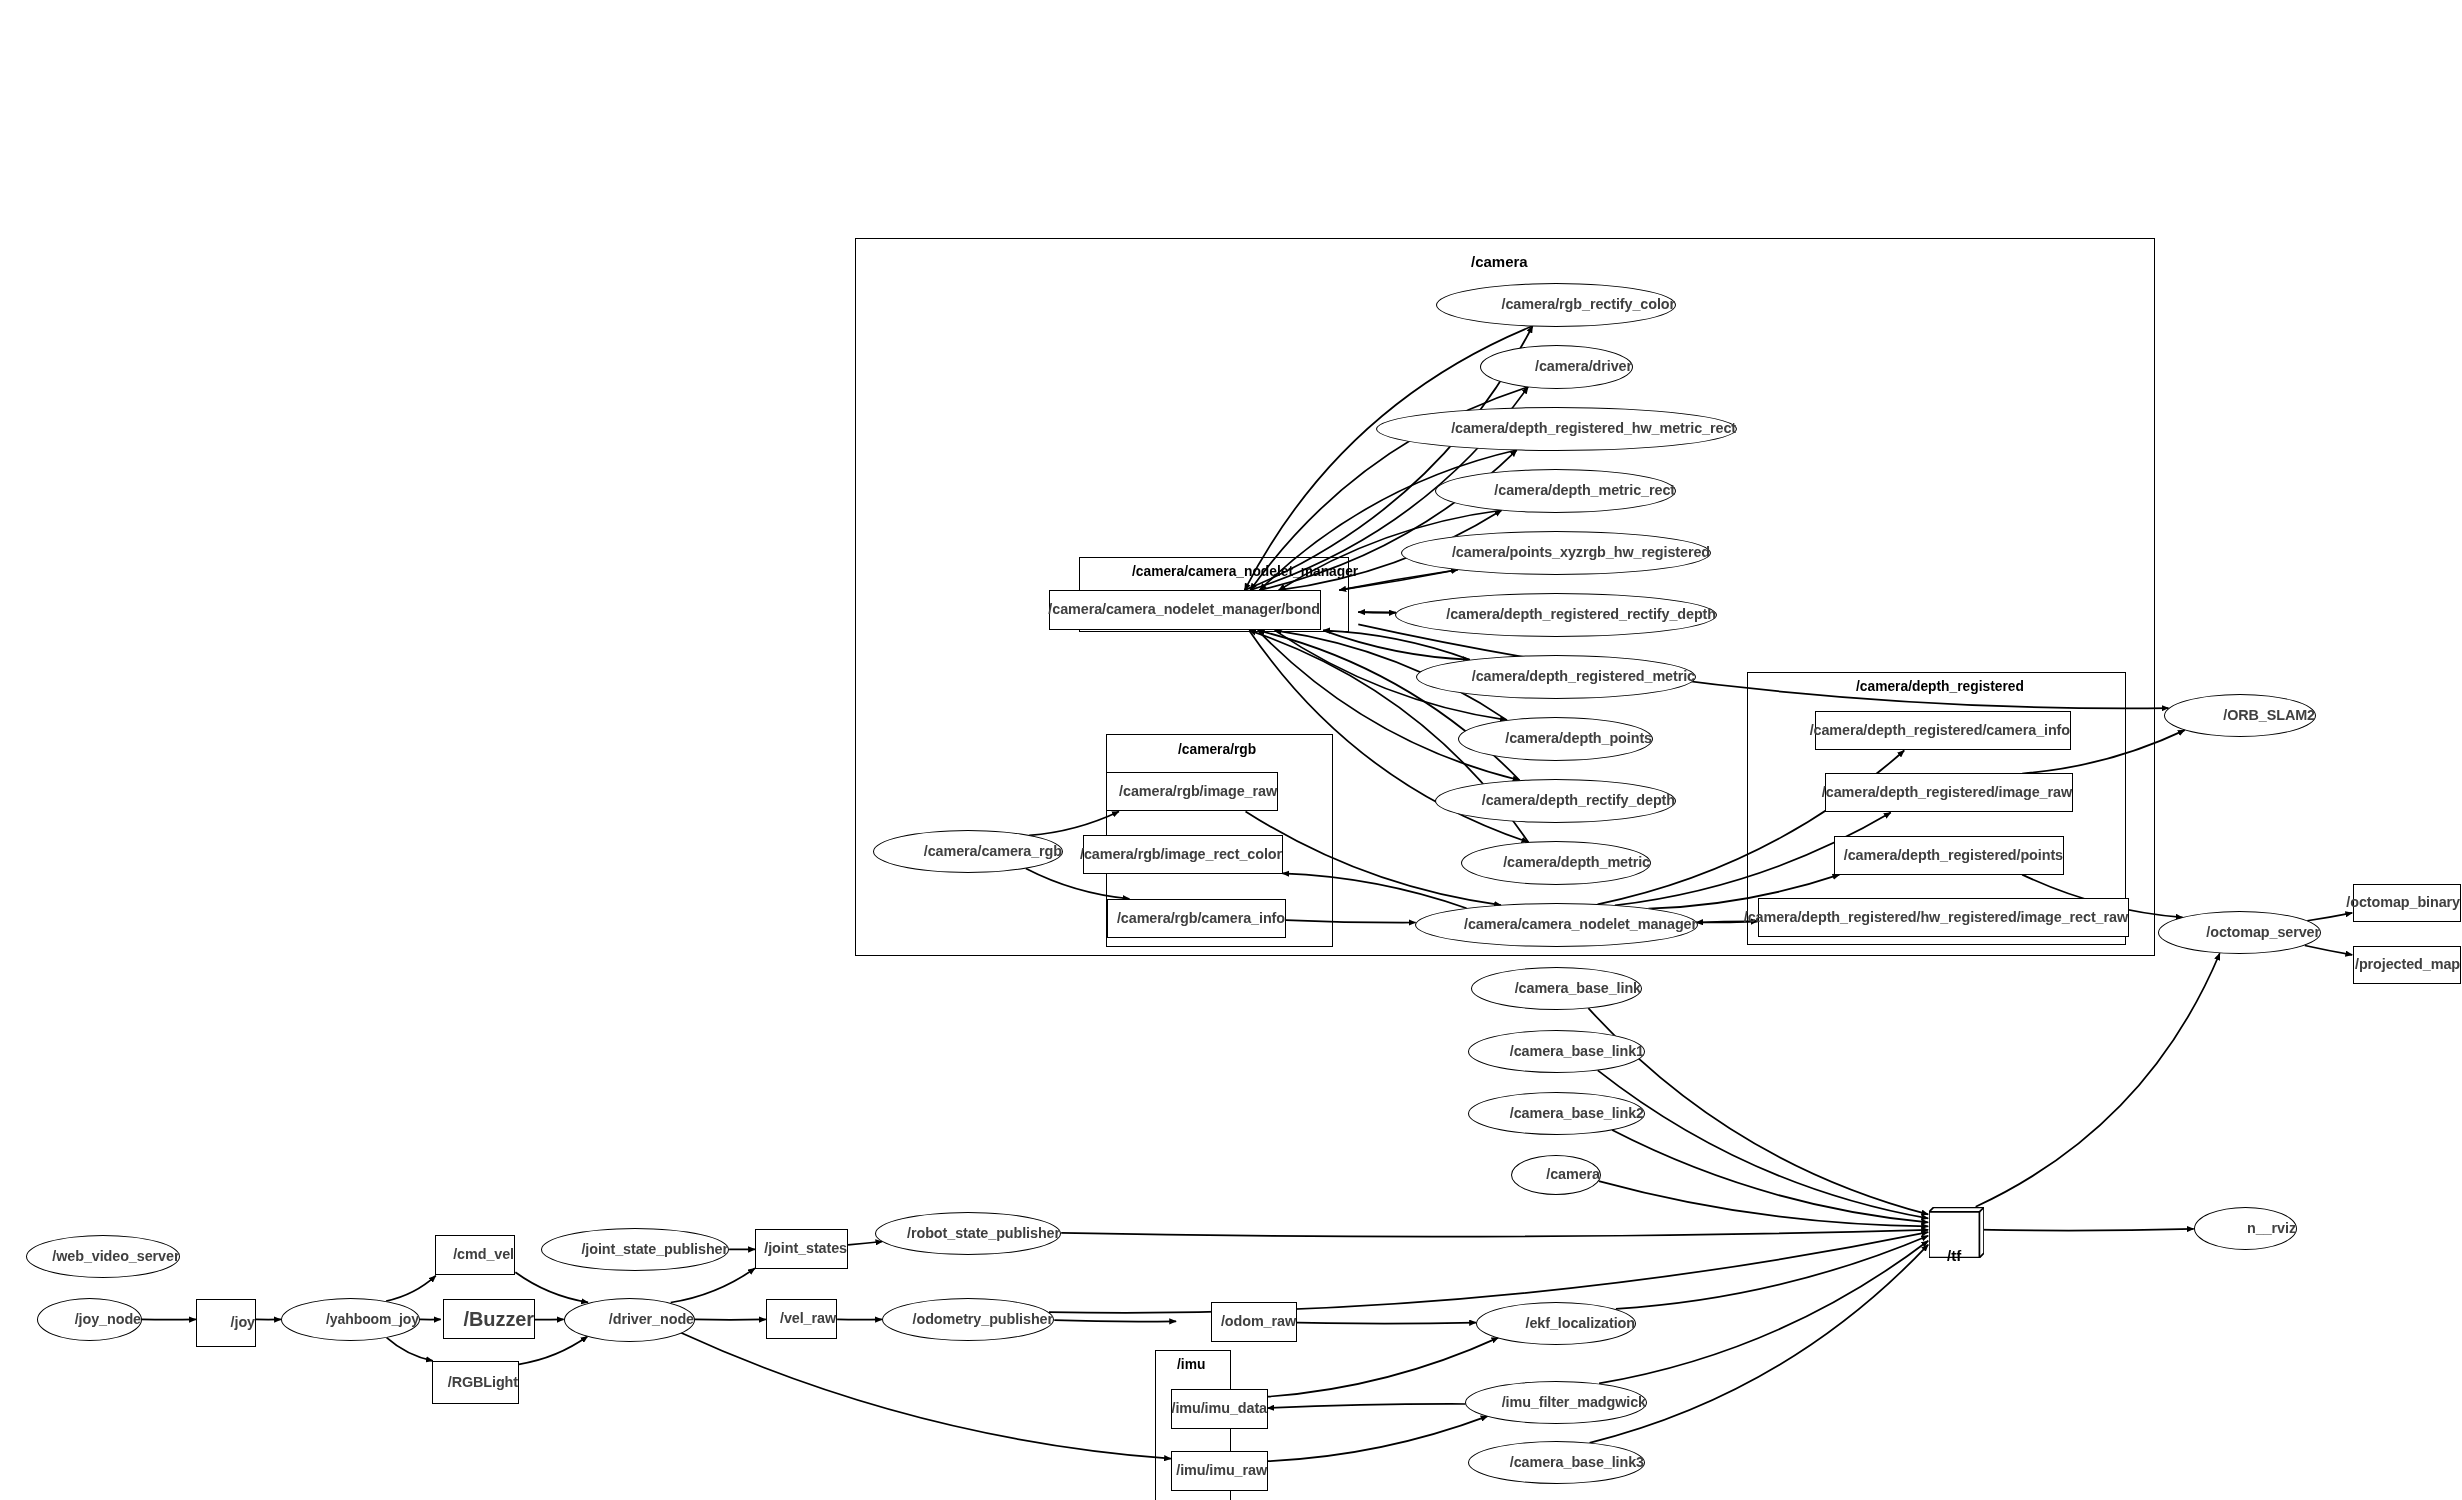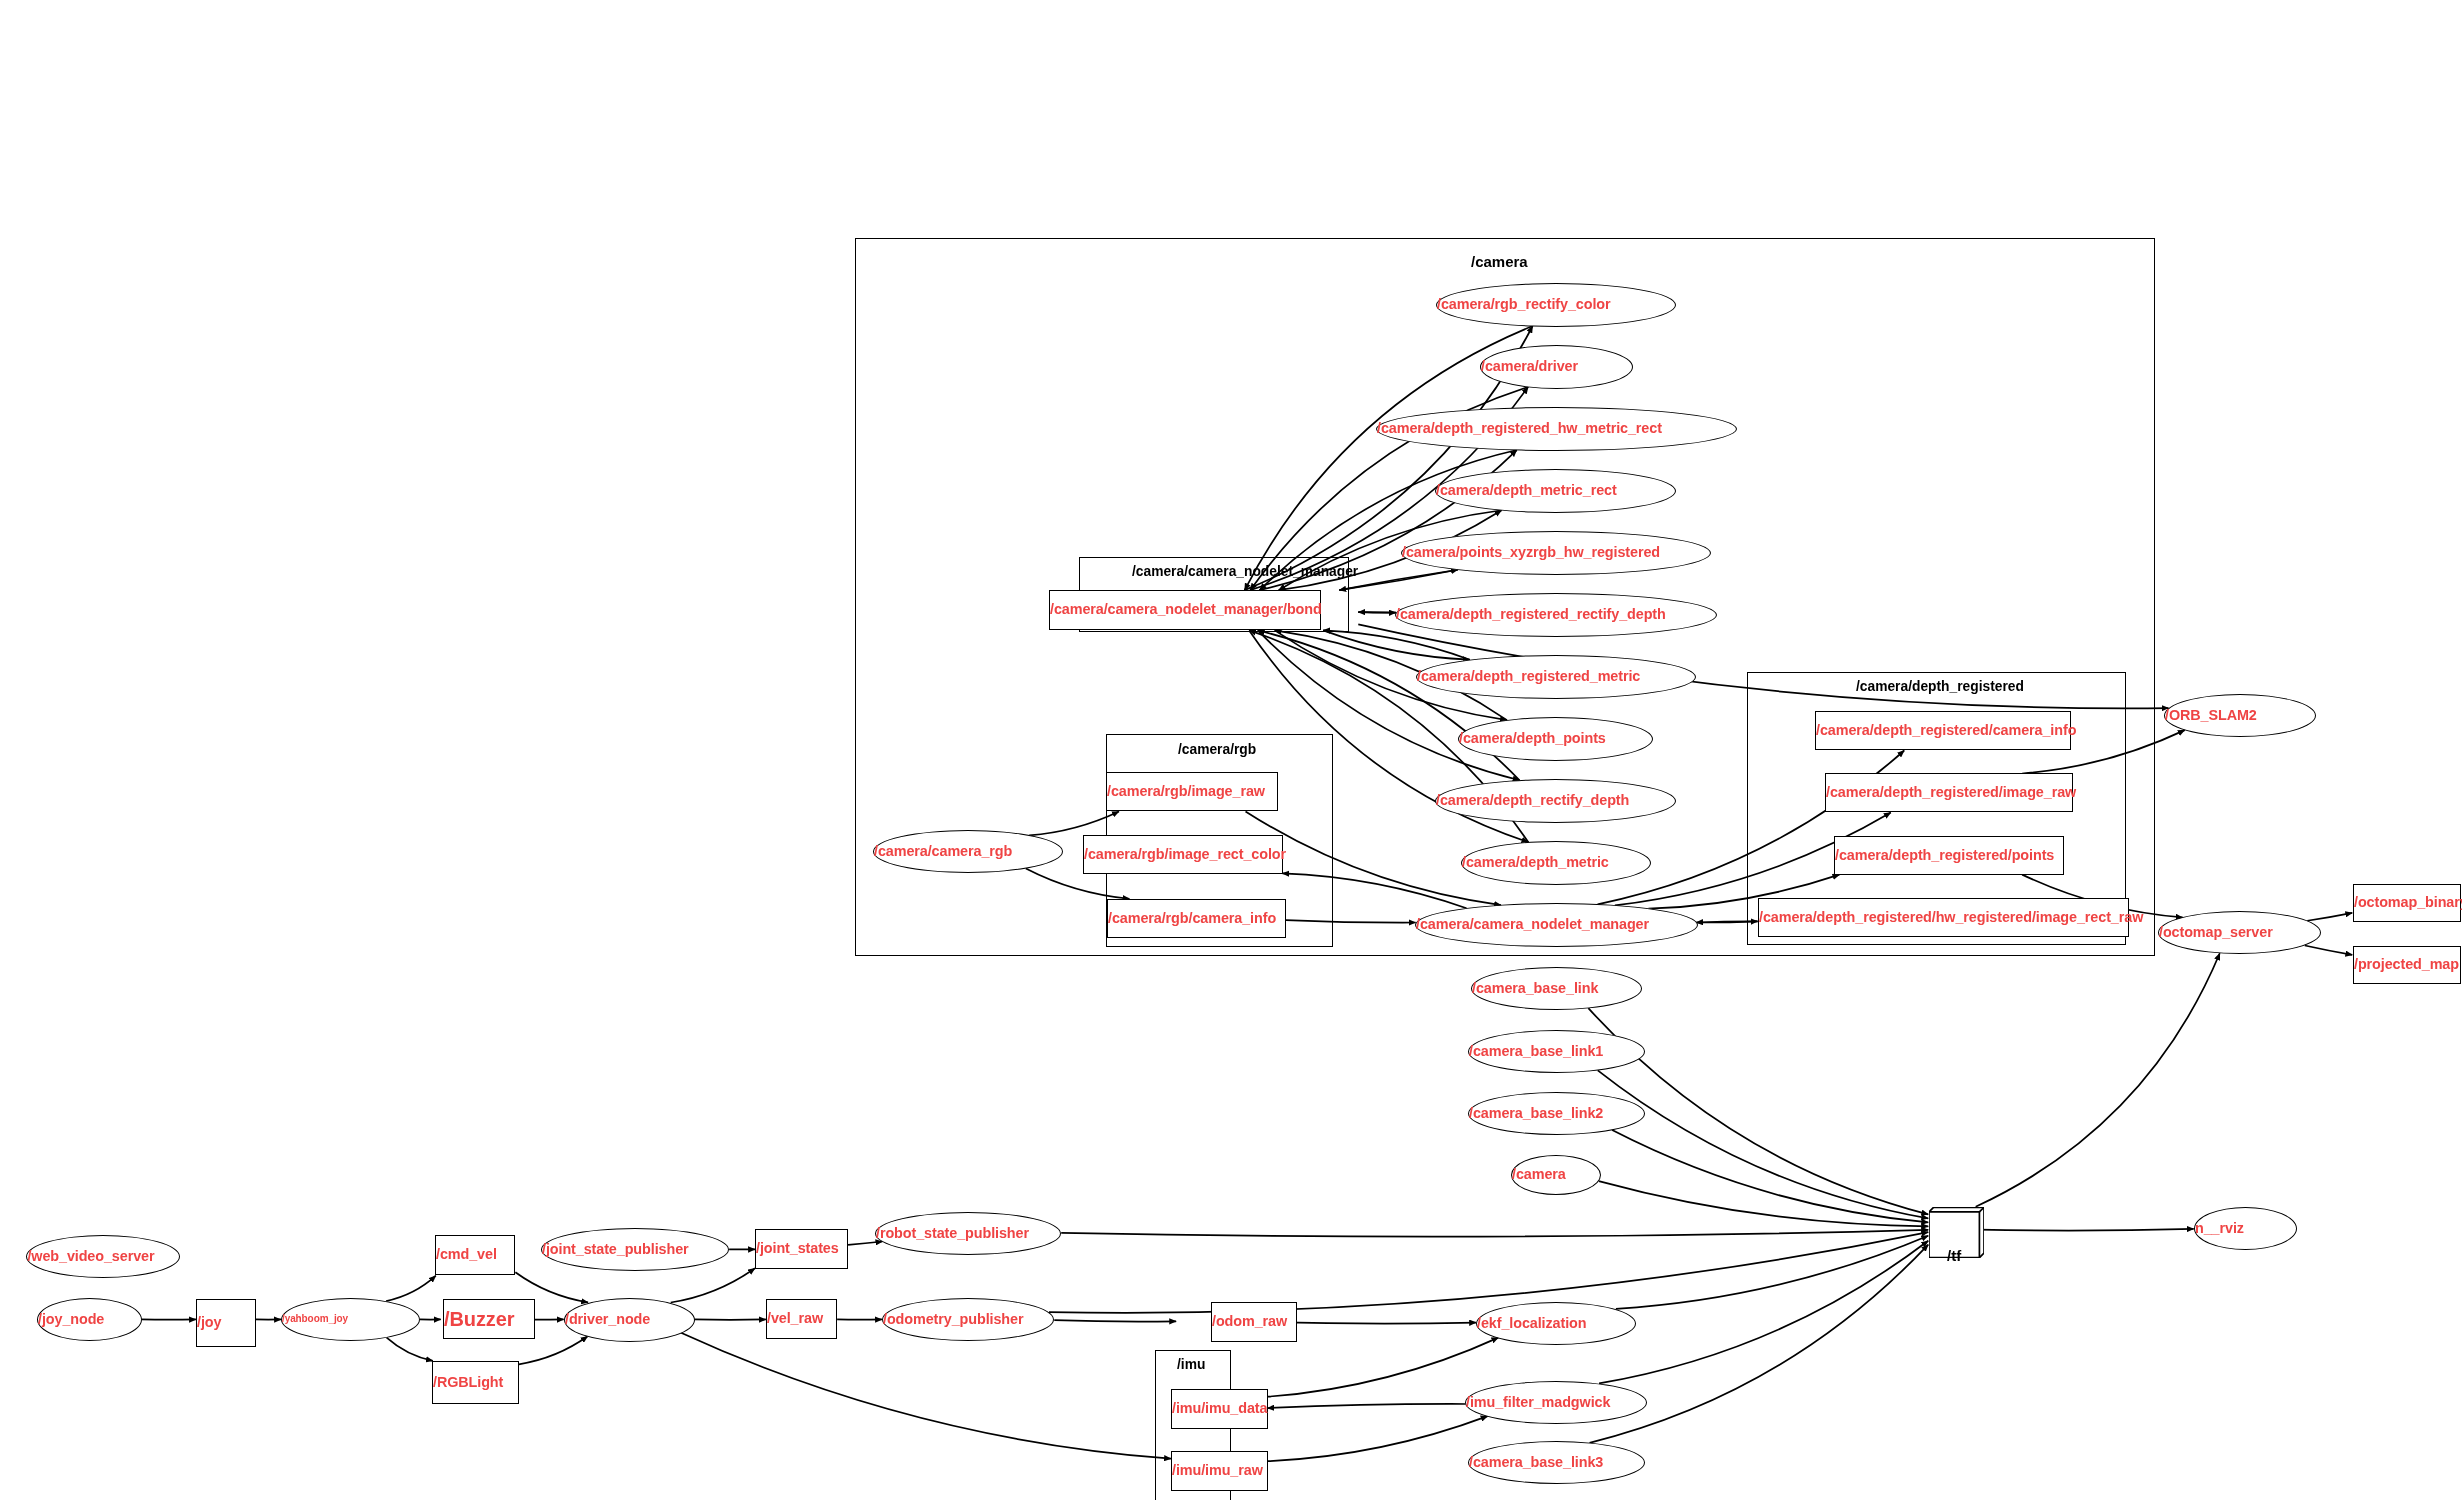--- a/index.html
+++ b/index.html
@@ -1,21 +1,21 @@
 <!DOCTYPE html>
 <html style="font-size:9.2px"><head>
 <meta charset="utf-8">
 <title>ROS Computation Graph</title>
 <style>
   html,body{margin:0;padding:0;background:#ffffff;}
   #stage{position:relative;width:2462px;height:1501px;background:#fff;
          font-family:"Liberation Sans",sans-serif;overflow:hidden;}
   #edges{position:absolute;left:0;top:0;width:2462px;height:1501px;}
-  .node{position:absolute;display:flex;align-items:center;justify-content:flex-start;
-        box-sizing:border-box;color:#ef4444;text-align:center;line-height:1.05;
+  .node{position:absolute;display:flex;align-items:center;justify-content:flex-end;
+        box-sizing:border-box;color:#404040;text-align:center;line-height:1.05;
         font-weight:700;letter-spacing:-0.1px;white-space:nowrap;z-index:5;}
   .ellipse{border:1.7px solid #000;background:#fff;border-radius:50%;}
   .rect{border:1.7px solid #000;background:#fff;}
   .cluster{position:absolute;border:1.7px solid #000;background:transparent;box-sizing:border-box;z-index:1;}
   .cluster-label{position:absolute;font-weight:700;color:#000;white-space:nowrap;z-index:2;
                  font-family:"Liberation Sans",sans-serif;}
   .box3d{position:absolute;z-index:5;}
   .box3d .face{position:absolute;left:0;top:4.6px;right:4.6px;bottom:0;border:1.7px solid #000;
                background:#fff;display:flex;align-items:center;justify-content:center;
                font-weight:700;color:#000;margin-top:41px;}
@@ -198,21 +198,21 @@
       </div>
       <div class="node ellipse" style="left: 26.4px; top: 1235px; width: 154px; height: 43px; font-size: 14.4px;">
         <span>/web_video_server</span>
       </div>
       <div class="node ellipse" style="left: 37px; top: 1298px; width: 105px; height: 43px; font-size: 14.4px;">
         <span>/joy_node</span>
       </div>
       <div class="node rect" style="left: 196px; top: 1299px; width: 60px; height: 48px; font-size: 14.4px;">
         <span>/joy</span>
       </div>
-      <div class="node ellipse" style="left: 281px; top: 1298px; width: 139px; height: 43px; font-size: 10px;">
+      <div class="node ellipse" style="left: 281px; top: 1298px; width: 139px; height: 43px; font-size: 14px;">
         <span>/yahboom_joy</span>
       </div>
       <div class="node rect" style="left: 435px; top: 1235px; width: 80px; height: 40px; font-size: 14.4px;">
         <span>/cmd_vel</span>
       </div>
       <div class="node rect" style="left: 443px; top: 1299px; width: 92px; height: 40px; font-size: 20px;">
         <span>/Buzzer</span>
       </div>
       <div class="node rect" style="left: 432px; top: 1361px; width: 87px; height: 43px; font-size: 14.4px;">
         <span>/RGBLight</span>

